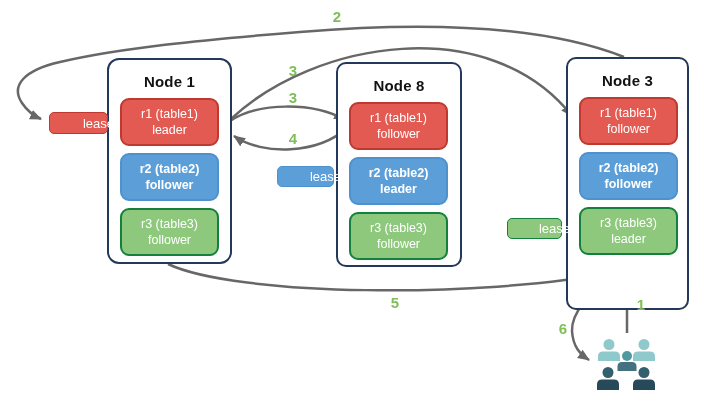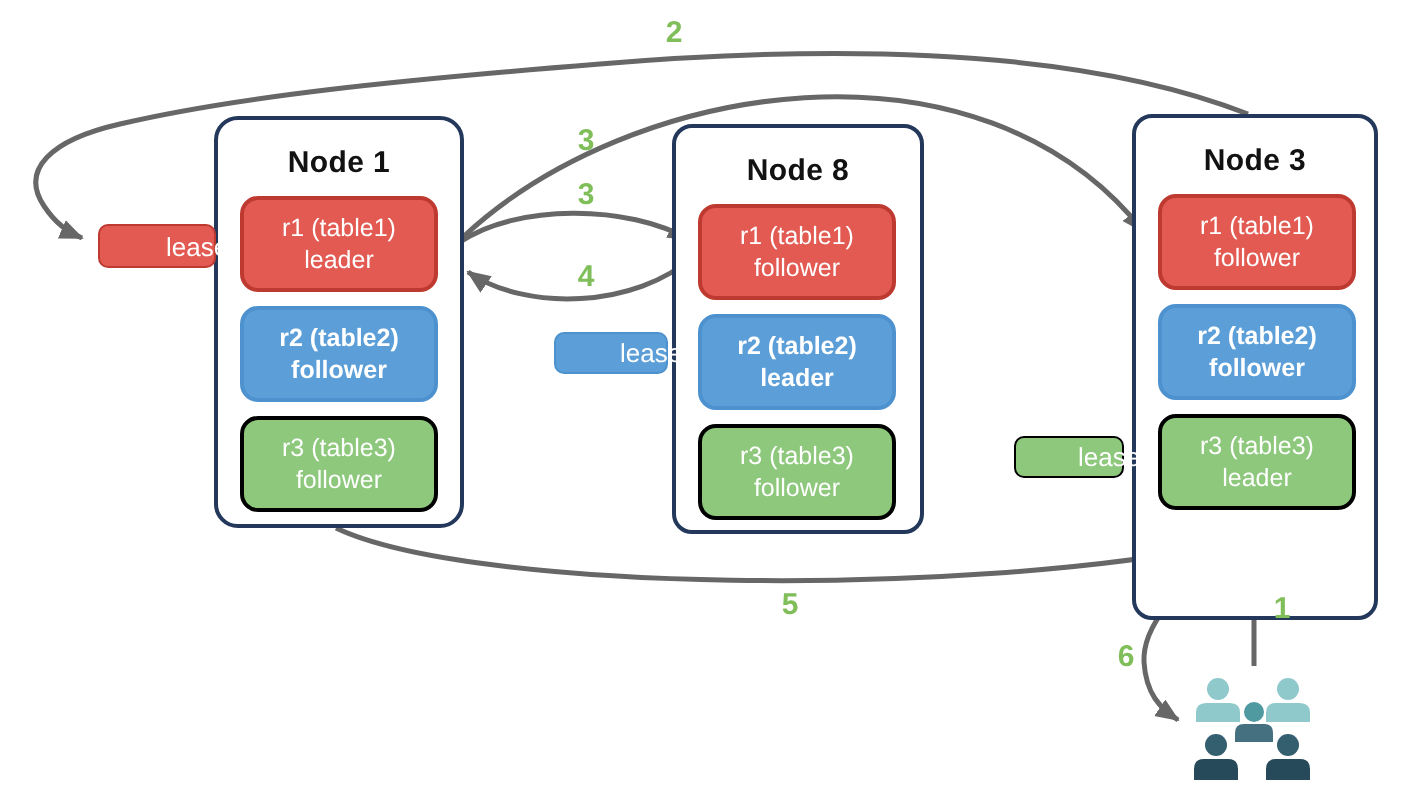--- a/index.html
+++ b/index.html
@@ -23,21 +23,21 @@
   }
   .replica {
     position:absolute; left:11px; width:99px; height:48px; border-radius:9px;
     color:#ffffff; font-size:12.5px; line-height:1.32; display:flex;
     flex-direction:column; align-items:center; justify-content:center;
     text-align:center; box-sizing:border-box;
   }
   .r-pos-0 { top:38px; } .r-pos-1 { top:93px;font-weight:bold; } .r-pos-2 { top:148px; }
   .red   { background:#E25A52; border:2px solid #BE3A30; }
   .blue  { background:#5C9FD8; border:2px solid #4D92CE; }
-  .green { background:#8DC87C; border:2px solid #000000; }
+  .green { background:#8DC87C; border:2px solid #15803d; }
 
   .lease {
     position:absolute; border-radius:5px; color:#ffffff; font-size:13px;
     display:flex; align-items:center; justify-content:center; box-sizing:border-box;padding-left:40px;
   }
   .lease.red   { left:49px;  top:112px; width:59px; height:22px; border-width:1.5px; }
   .lease.blue  { left:277px; top:166px; width:57px; height:21px; border-width:1.5px; }
   .lease.green { left:507px; top:218px; width:55px; height:21px; border-width:1.5px; }
 
   .step {

